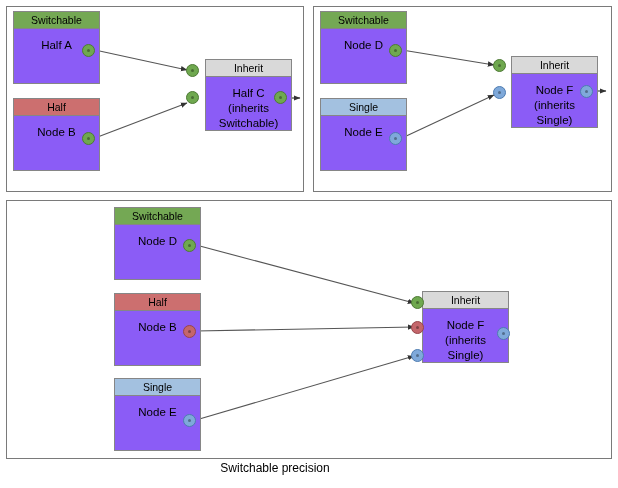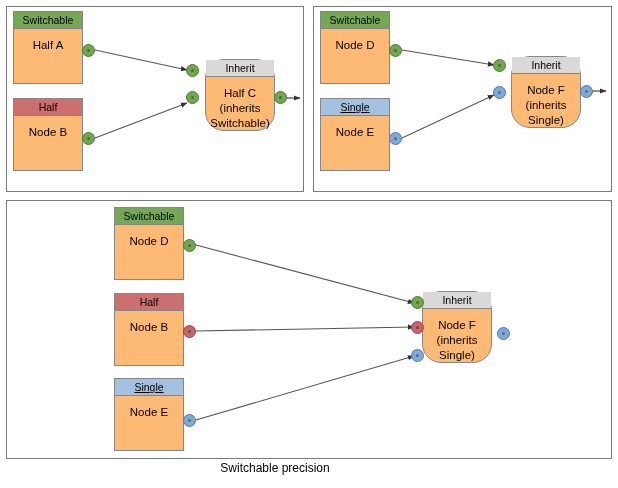--- a/index.html
+++ b/index.html
@@ -19,22 +19,22 @@
   }
   #panel-a{left:6px;  top:6px;   width:298px; height:186px;}
   #panel-b{left:313px;top:6px;   width:299px; height:186px;}
   #panel-c{left:6px;  top:200px; width:606px; height:259px;}
 
   
   .node{
     position:absolute;
     box-sizing:border-box;
     border:1.2px solid #868686;
-    background:#fdba74;
-    width:70px;
+    background:#8b5cf6;
+    width:87px;
     z-index:4;
   }
   .node .hdr{
     box-sizing:border-box;
     height:17px;
     line-height:16px;
     text-align:center;
     font-size:10.5px;
     border-bottom:1.2px solid #868686;
     white-space:nowrap;
@@ -48,27 +48,27 @@
     justify-content:flex-start;
     padding-top:9px;
     font-size:11.5px;
     line-height:15px;
     text-align:center;
   }
   .node .body span{display:block;white-space:nowrap;}
 
   .hdr-switchable{background:#74A854;}
   .hdr-half{background:#CC6F6F;}
-  .hdr-single{background:#A3C1E0;text-decoration:underline;}
+  .hdr-single{background:#A3C1E0;}
   .hdr-inherit{background:#D9D9D9;}
 
   
   .h73{height:73px;}
   .h73 .body{height:55px;}
-  .h72{height:72px;border-radius:19px;}
+  .h72{height:72px;}
   .h72 .body{height:54px;}
 
   
   .port{
     position:absolute;
     width:13px;height:13px;
     border-radius:50%;
     box-sizing:border-box;
     z-index:6;
   }

